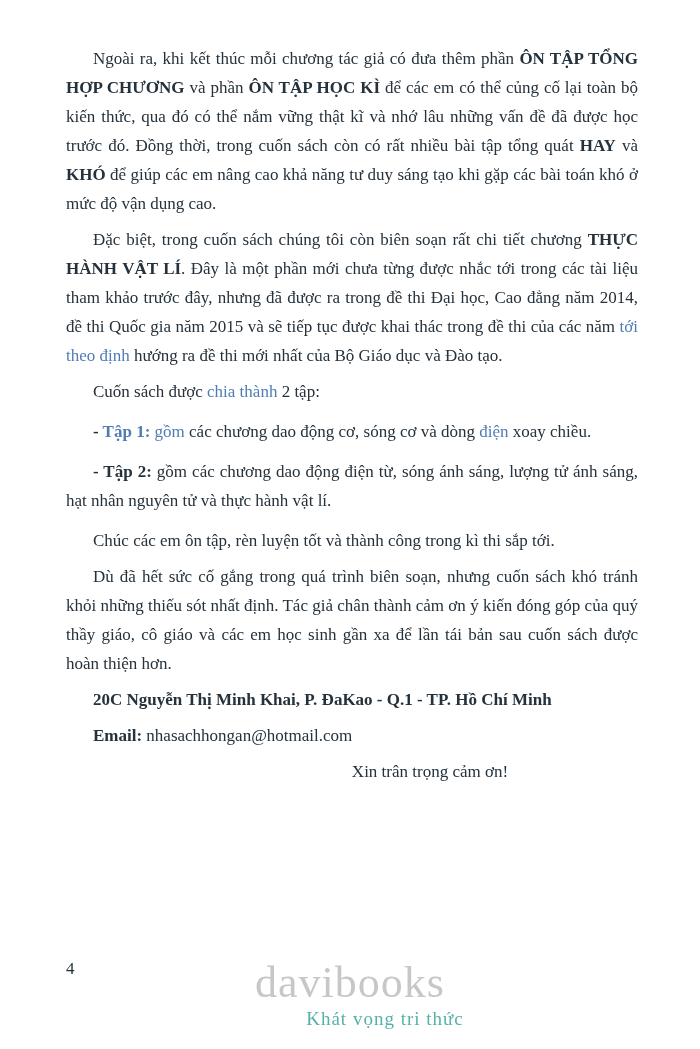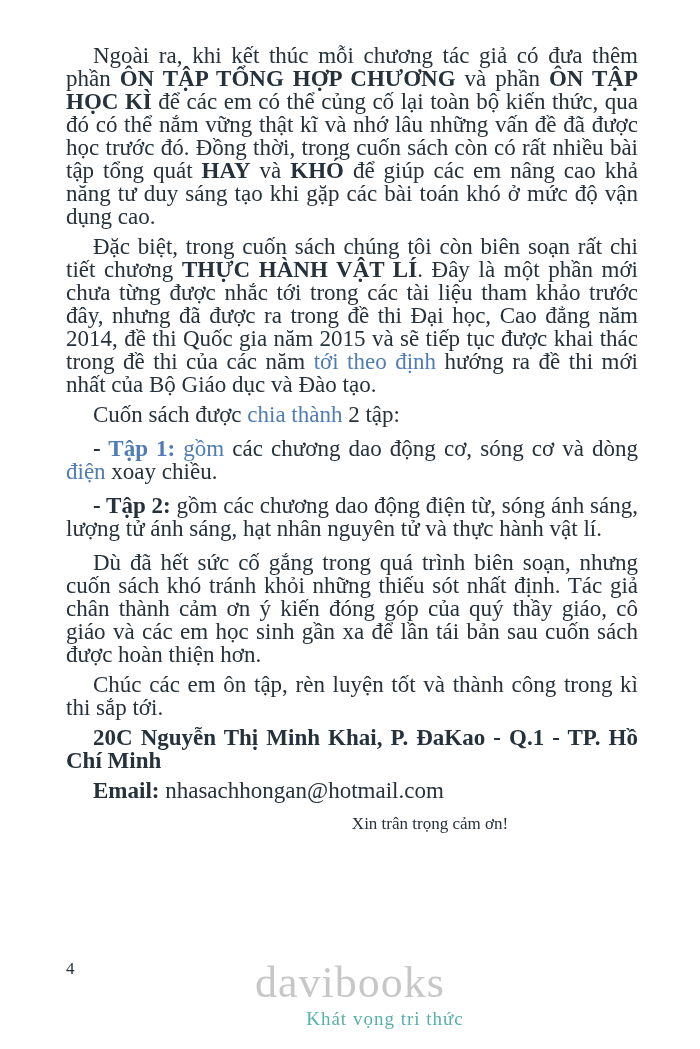--- a/index.html
+++ b/index.html
@@ -9,22 +9,22 @@
     font-family:"Liberation Serif", serif;
     color:var(--text,#25313b);
     position:relative;
     overflow:hidden;
   }
   .page{padding:44px 62px 0 66px;}
   p.para{
     margin:0 0 7px 0;
     text-align:justify;
     text-indent:27px;
-    font-size:23px;
-    line-height:23px;
+    font-size:17px;
+    line-height:29px;
   }
   p.gap{margin-bottom:11px;}
   .b{font-weight:700;}
   .blue{color:var(--blue_tint,#4f7cb5);}
   .closing{
     width:260px;
     margin:6px 78px 0 auto;
     text-align:center;
     font-size:17px;
     line-height:30px;
@@ -62,23 +62,23 @@
   <p class="para"><span>Ngoài ra, khi kết thúc mỗi chương tác giả có đưa thêm phần </span><span class="b">ÔN TẬP TỔNG HỢP CHƯƠNG</span><span> và phần </span><span class="b">ÔN TẬP HỌC KÌ</span><span> để các em có thể củng cố lại toàn bộ kiến thức, qua đó có thể nắm vững thật kĩ và nhớ lâu những vấn đề đã được học trước đó. Đồng thời, trong cuốn sách còn có rất nhiều bài tập tổng quát </span><span class="b">HAY</span><span> và </span><span class="b">KHÓ</span><span> để giúp các em nâng cao khả năng tư duy sáng tạo khi gặp các bài toán khó ở mức độ vận dụng cao.</span></p>
 
   <p class="para"><span>Đặc biệt, trong cuốn sách chúng tôi còn biên soạn rất chi tiết chương </span><span class="b">THỰC HÀNH VẬT LÍ</span><span>. Đây là một phần mới chưa từng được nhắc tới trong các tài liệu tham khảo trước đây, nhưng đã được ra trong đề thi Đại học, Cao đẳng năm 2014, đề thi Quốc gia năm 2015 và sẽ tiếp tục được khai thác trong đề thi của các năm </span><span class="blue">tới theo định</span><span> hướng ra đề thi mới nhất của Bộ Giáo dục và Đào tạo.</span></p>
 
   <p class="para gap"><span>Cuốn sách được </span><span class="blue">chia thành</span><span> 2 tập:</span></p>
 
   <p class="para gap"><span class="b">- </span><span class="b blue">Tập 1:</span><span class="blue"> gồm</span><span> các chương dao động cơ, sóng cơ và dòng </span><span class="blue">điện</span><span> xoay chiều.</span></p>
 
   <p class="para gap"><span class="b">- Tập 2:</span><span> gồm các chương dao động điện từ, sóng ánh sáng, lượng tử ánh sáng, hạt nhân nguyên tử và thực hành vật lí.</span></p>
 
+  <p class="para"><span>Chúc các em ôn tập, rèn luyện tốt và thành công trong kì thi sắp tới.</span></p>
+
   <p class="para"><span>Dù đã hết sức cố gắng trong quá trình biên soạn, nhưng cuốn sách khó tránh khỏi những thiếu sót nhất định. Tác giả chân thành cảm ơn ý kiến đóng góp của quý thầy giáo, cô giáo và các em học sinh gần xa để lần tái bản sau cuốn sách được hoàn thiện hơn.</span></p>
-
-  <p class="para"><span>Chúc các em ôn tập, rèn luyện tốt và thành công trong kì thi sắp tới.</span></p>
 
 
   <p class="para"><span class="b">20C Nguyễn Thị Minh Khai, P. ĐaKao - Q.1 - TP. Hồ Chí Minh</span></p>
 
   <p class="para"><span class="b">Email: </span><span>nhasachhongan@hotmail.com</span></p>
 
   <div class="closing">
     <div>Xin trân trọng cảm ơn!</div>
   </div>
 

